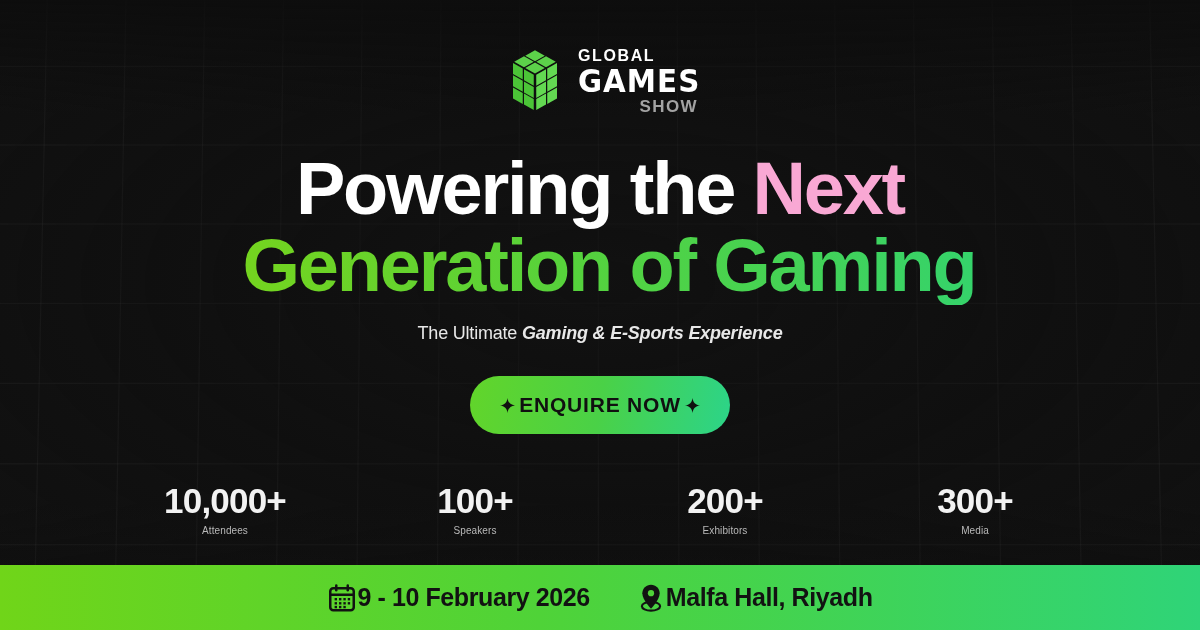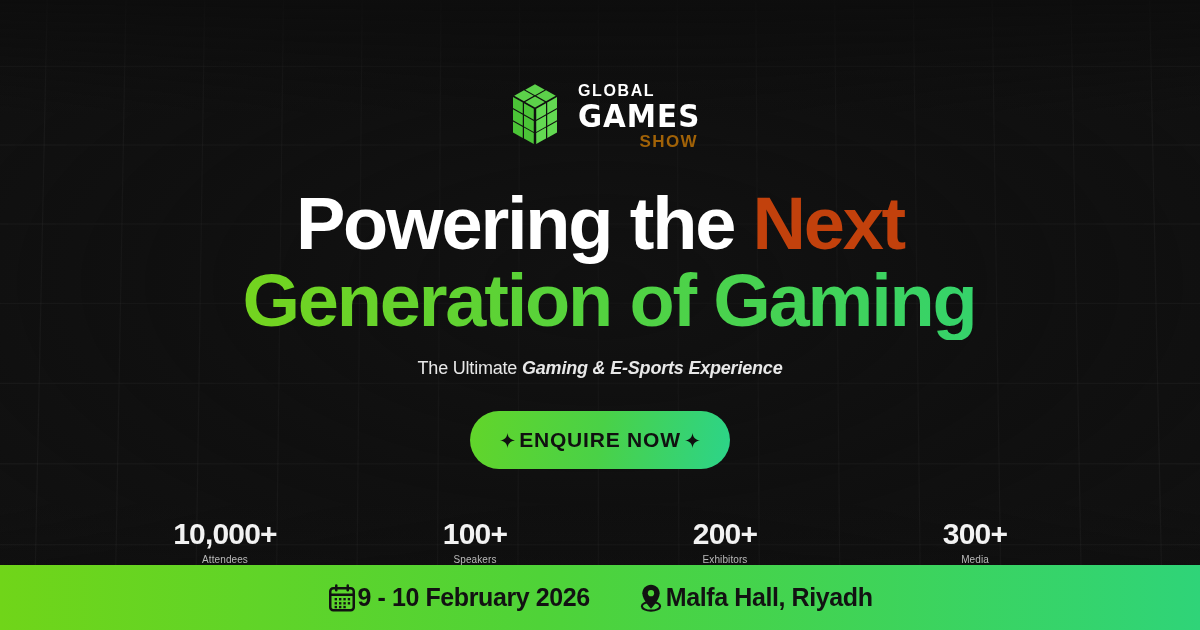--- a/index.html
+++ b/index.html
@@ -42,21 +42,20 @@
   }
 
   
   .content {
     position:absolute;
     left:0; right:0; top:0;
     height:565px;
     display:flex;
     flex-direction:column;
     align-items:center;
-    justify-content:flex-end;
   }
 
   
   .logo {
     display:flex;
     align-items:center;
     gap:10px;
     margin-top:48px;
   }
   .logo-cube { width:66px; height:66px; display:block; }
@@ -82,36 +81,36 @@
     line-height:0.95;
     font-family:"DejaVu Sans", sans-serif;
     font-stretch:condensed;
     transform:scaleX(1.02);
     transform-origin:left center;
   }
   .logo-show {
     font-size:17px;
     font-weight:bold;
     letter-spacing:1.4px;
-    color:#a16207;
+    color:#a3a3a3;
     text-align:right;
     margin-top:2px;
   }
 
   
   .headline {
     margin-top:36px;
     text-align:center;
     font-weight:bold;
     letter-spacing:-2.2px;
     line-height:1.04;
   }
   .hl-line { display:block; font-size:74px; white-space:nowrap; }
   .hl-line1 { color:#ffffff; }
-  .hl-accent { color:#c2410c; }
+  .hl-accent { color:#f9a8d4; }
   .hl-line2 {
     background:linear-gradient(90deg, #74D41F 0%, #56D23C 45%, #35D36B 100%);
     -webkit-background-clip:text;
     background-clip:text;
     color:transparent;
     margin-left:18px;
     -webkit-text-fill-color:transparent;
   }
 
   
@@ -149,21 +148,21 @@
   
   .stats {
     margin-top:48px;
     width:1000px;
     display:flex;
     justify-content:space-around;
     align-items:flex-start;
   }
   .stat { text-align:center; min-width:140px; }
   .stat-value {
-    font-size:30px;
+    font-size:35px;
     font-weight:bold;
     color:#f2f2f2;
     letter-spacing:-0.8px;
     line-height:1.1;
   }
   .stat-label {
     margin-top:4px;
     font-size:10px;
     color:#b9b9b9;
     letter-spacing:0.1px;

